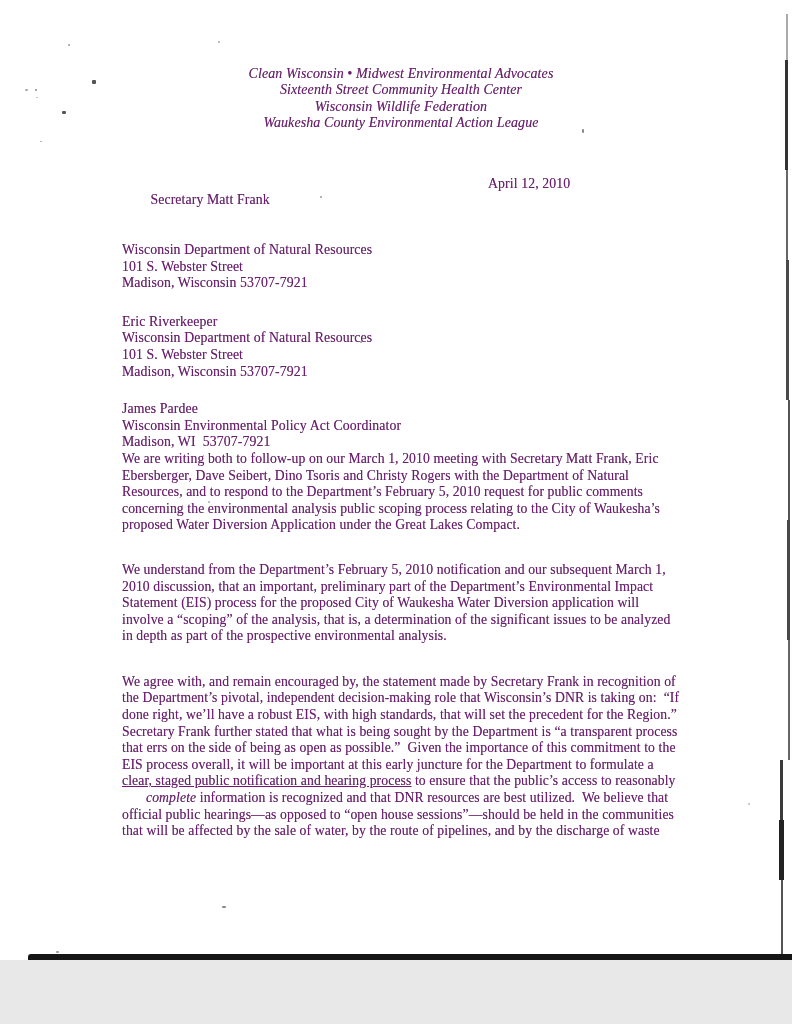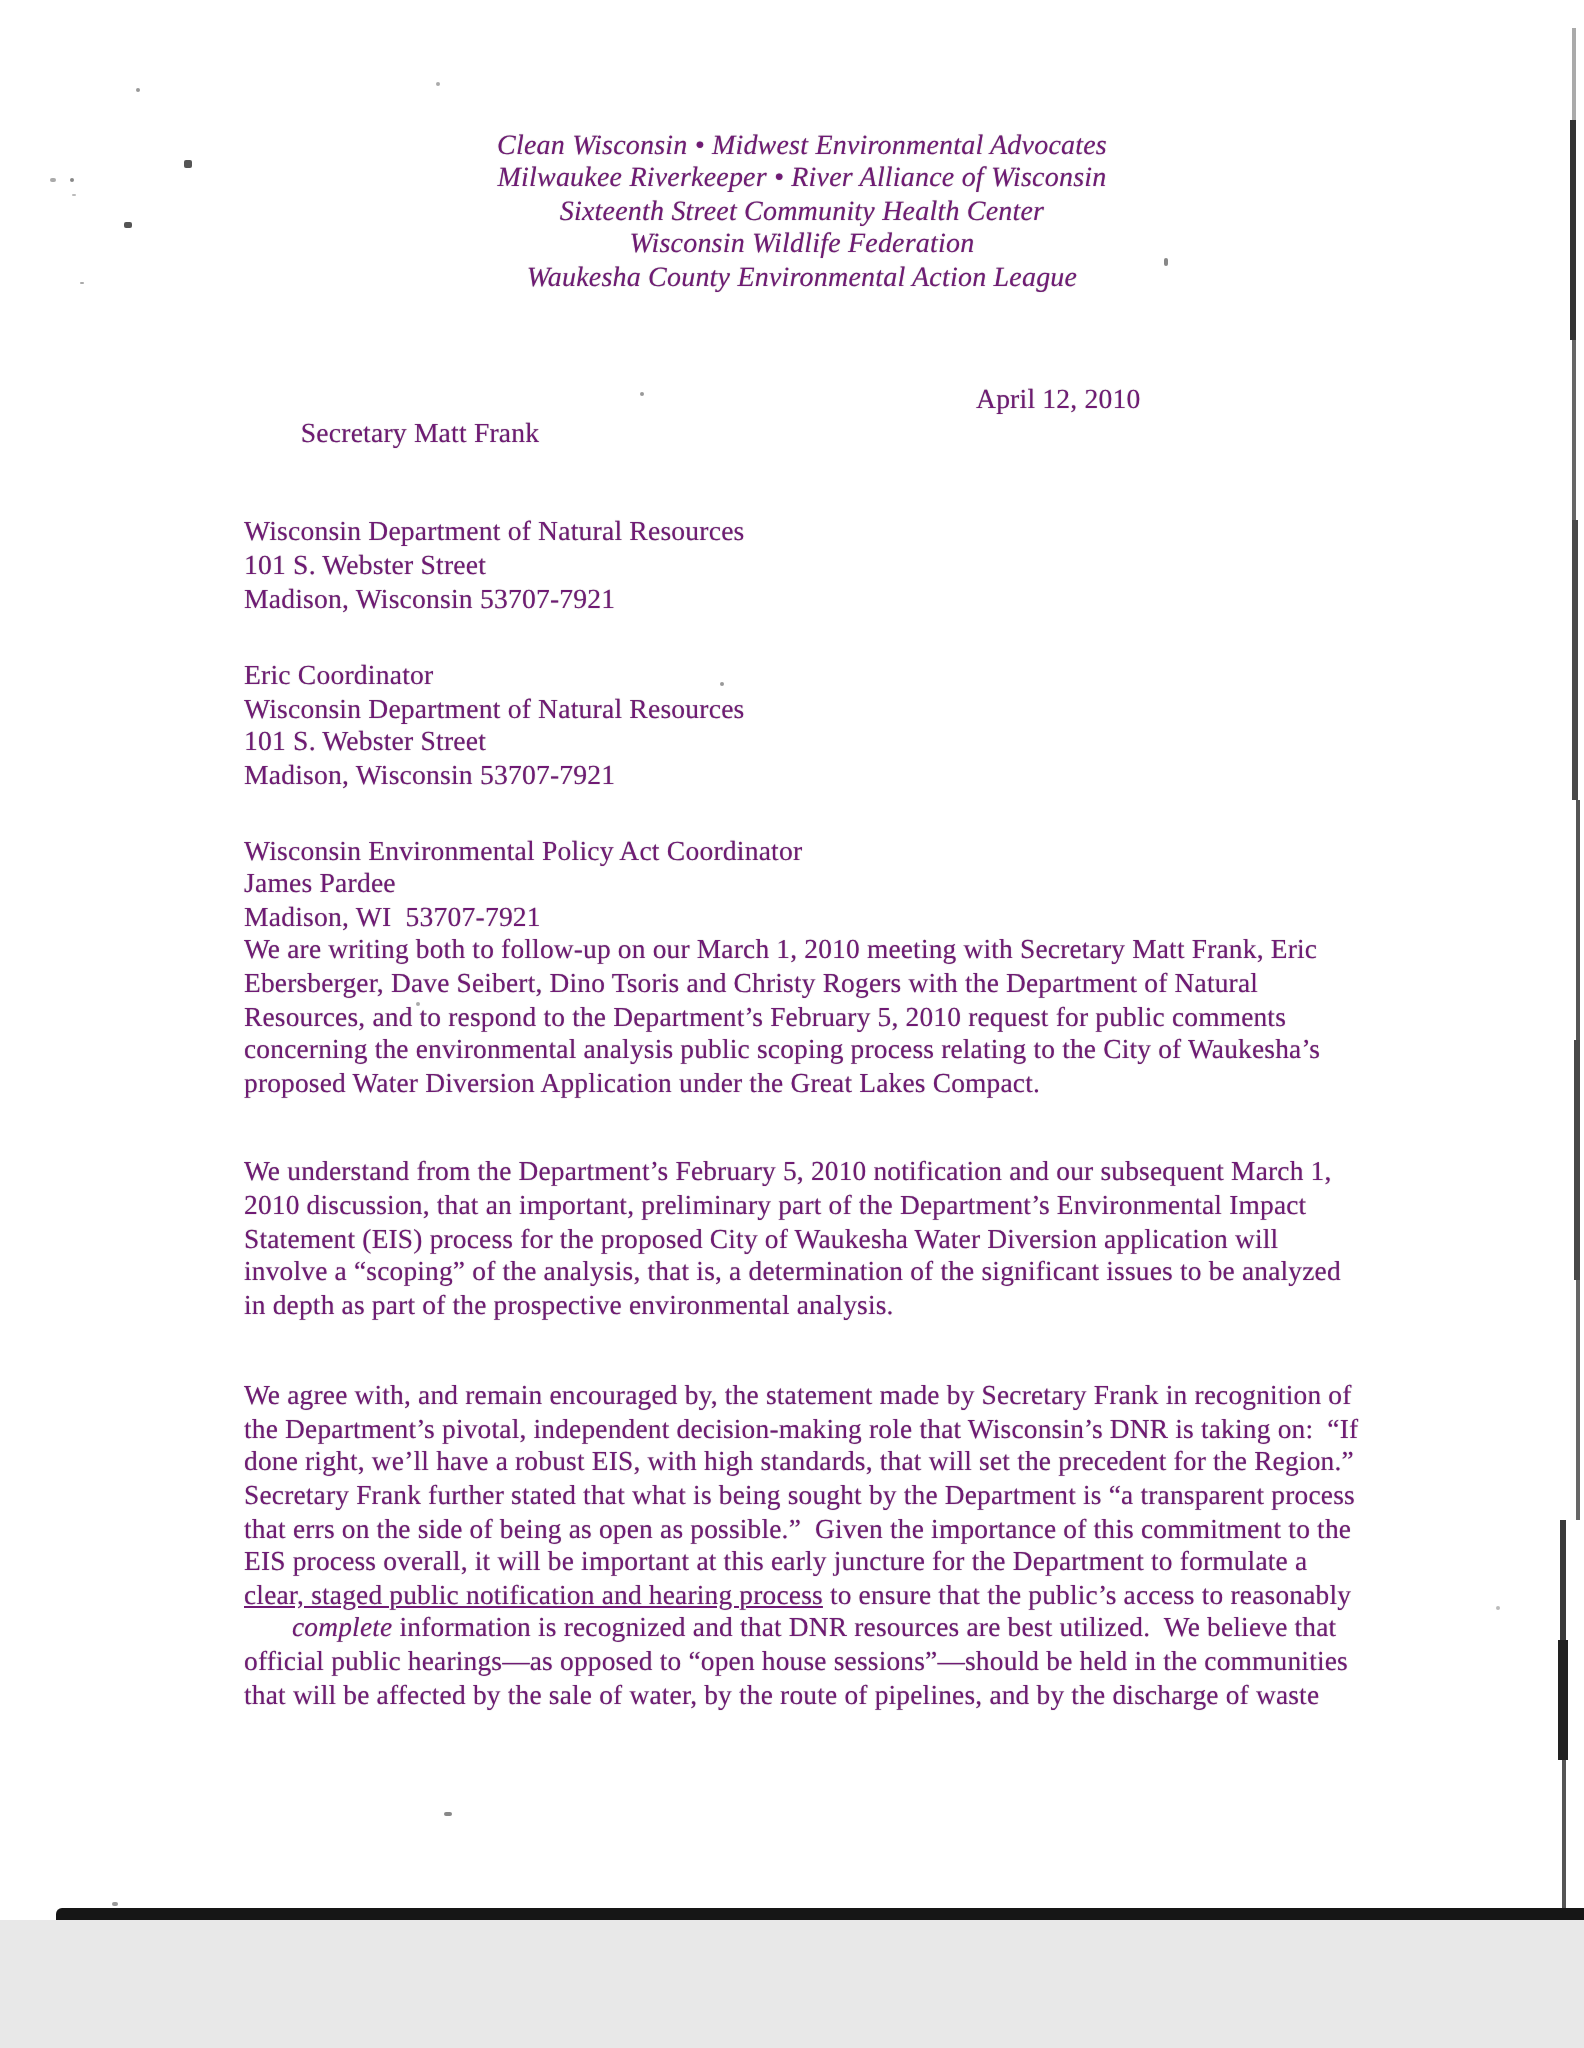--- a/index.html
+++ b/index.html
@@ -43,46 +43,45 @@
   .speck { position:absolute; border-radius:1px; }
 </style>
 </head>
 <body>
 
 <div class="page">
   <div class="content txt">
 
     <div class="letterhead">
       <div class="lh-line">Clean Wisconsin • Midwest Environmental Advocates</div>
-      <div class="lh-line">Milwaukee Riverkeeper • River Alliance of Wisconsin</div>
       <div class="lh-line">Sixteenth Street Community Health Center</div>
       <div class="lh-line">Wisconsin Wildlife Federation</div>
       <div class="lh-line">Waukesha County Environmental Action League</div>
     </div>
 
     <div class="addr addr-1">
       <div class="addr-line first">
         <span>Secretary Matt Frank</span>
         <span class="date">April 12, 2010</span>
       </div>
       <div class="addr-line">Wisconsin Department of Natural Resources</div>
       <div class="addr-line">101 S. Webster Street</div>
       <div class="addr-line">Madison, Wisconsin 53707-7921</div>
     </div>
 
     <div class="addr addr-2">
-      <div class="addr-line">Eric Coordinator</div>
+      <div class="addr-line">Eric Riverkeeper</div>
       <div class="addr-line">Wisconsin Department of Natural Resources</div>
       <div class="addr-line">101 S. Webster Street</div>
       <div class="addr-line">Madison, Wisconsin 53707-7921</div>
     </div>
 
     <div class="addr addr-3">
+      <div class="addr-line">James Pardee</div>
       <div class="addr-line">Wisconsin Environmental Policy Act Coordinator</div>
-      <div class="addr-line">James Pardee</div>
       <div class="addr-line">Madison, WI  53707-7921</div>
     </div>
 
 
     <p class="para p1">We are writing both to follow-up on our March 1, 2010 meeting with Secretary Matt Frank, Eric Ebersberger, Dave Seibert, Dino Tsoris and Christy Rogers with the Department of Natural Resources, and to respond to the Department’s February 5, 2010 request for public comments concerning the environmental analysis public scoping process relating to the City of Waukesha’s proposed Water Diversion Application under the Great Lakes Compact.</p>
     <p class="para p2">We understand from the Department’s February 5, 2010 notification and our subsequent March 1, 2010 discussion, that an important, preliminary part of the Department’s Environmental Impact Statement (EIS) process for the proposed City of Waukesha Water Diversion application will involve a “scoping” of the analysis, that is, a determination of the significant issues to be analyzed in depth as part of the prospective environmental analysis.</p>
     <p class="para p3"><span>We agree with, and remain encouraged by, the statement made by Secretary Frank in recognition of the Department’s pivotal, independent decision-making role that Wisconsin’s DNR is taking on:  “If done right, we’ll have a robust EIS, with high standards, that will set the precedent for the Region.”  Secretary Frank further stated that what is being sought by the Department is “a transparent process that errs on the side of being as open as possible.”  Given the importance of this commitment to the EIS process overall, it will be important at this early juncture for the Department to formulate a </span><span class="u">clear, staged public notification and hearing process</span><span> to ensure that the public’s access to reasonably </span><span class="i">complete</span><span> information is recognized and that DNR resources are best utilized.  We believe that official public hearings—as opposed to “open house sessions”—should be held in the communities that will be affected by the sale of water, by the route of pipelines, and by the discharge of waste</span></p>
 
   </div>
 

